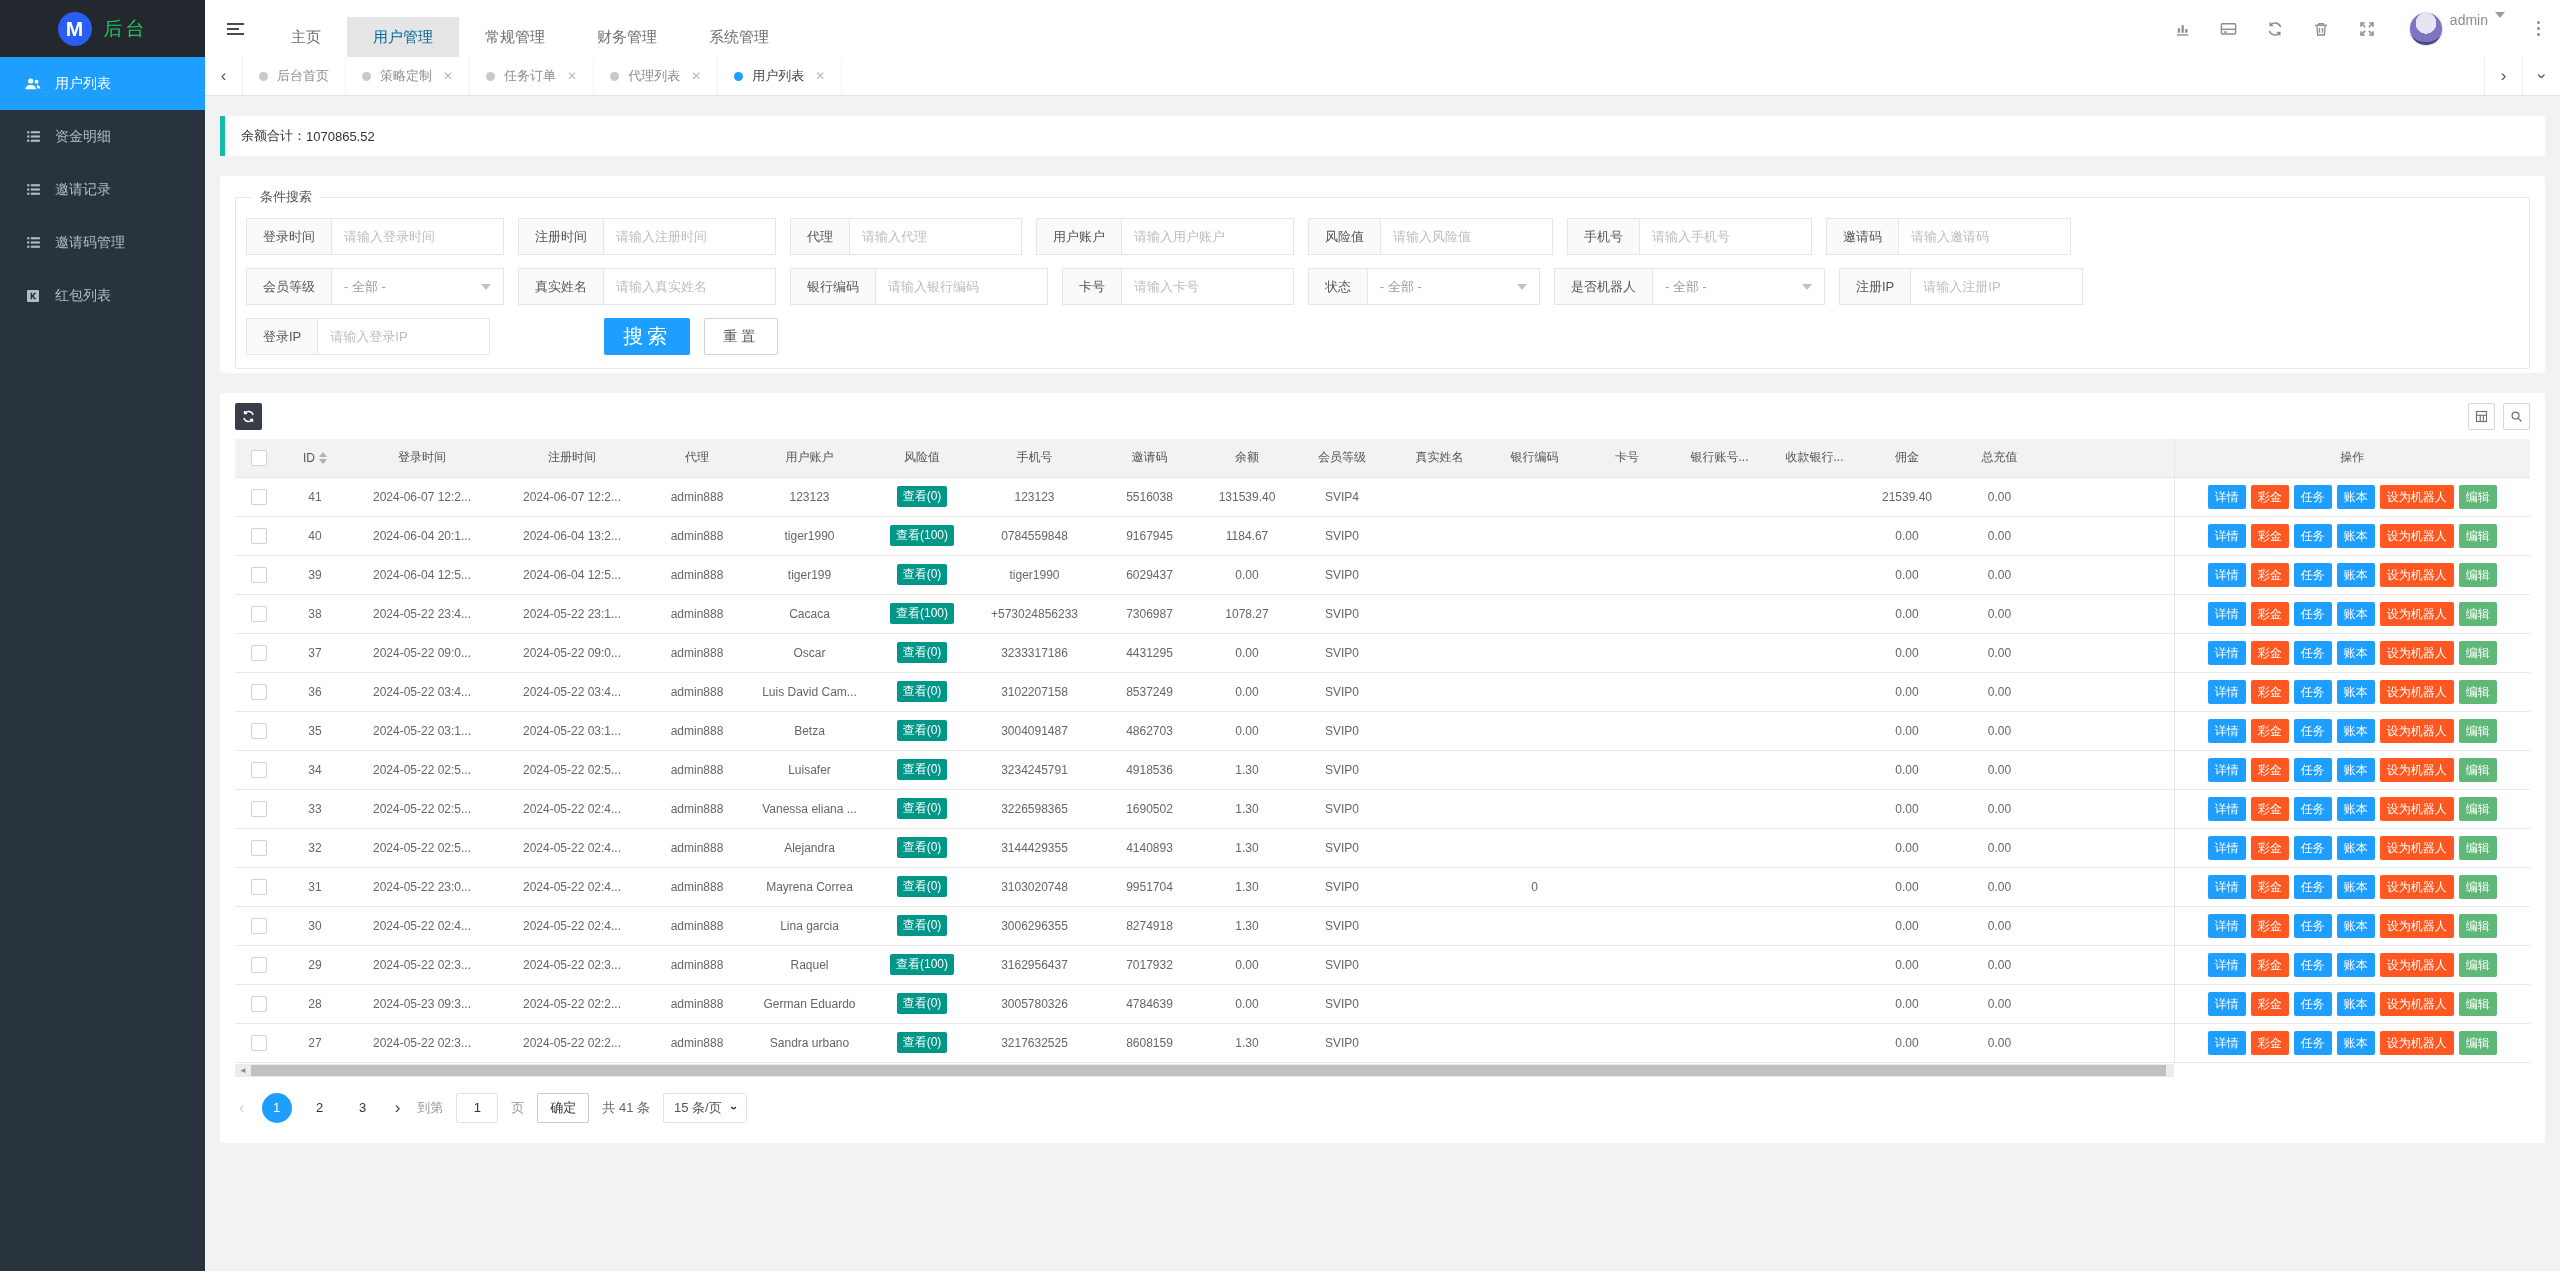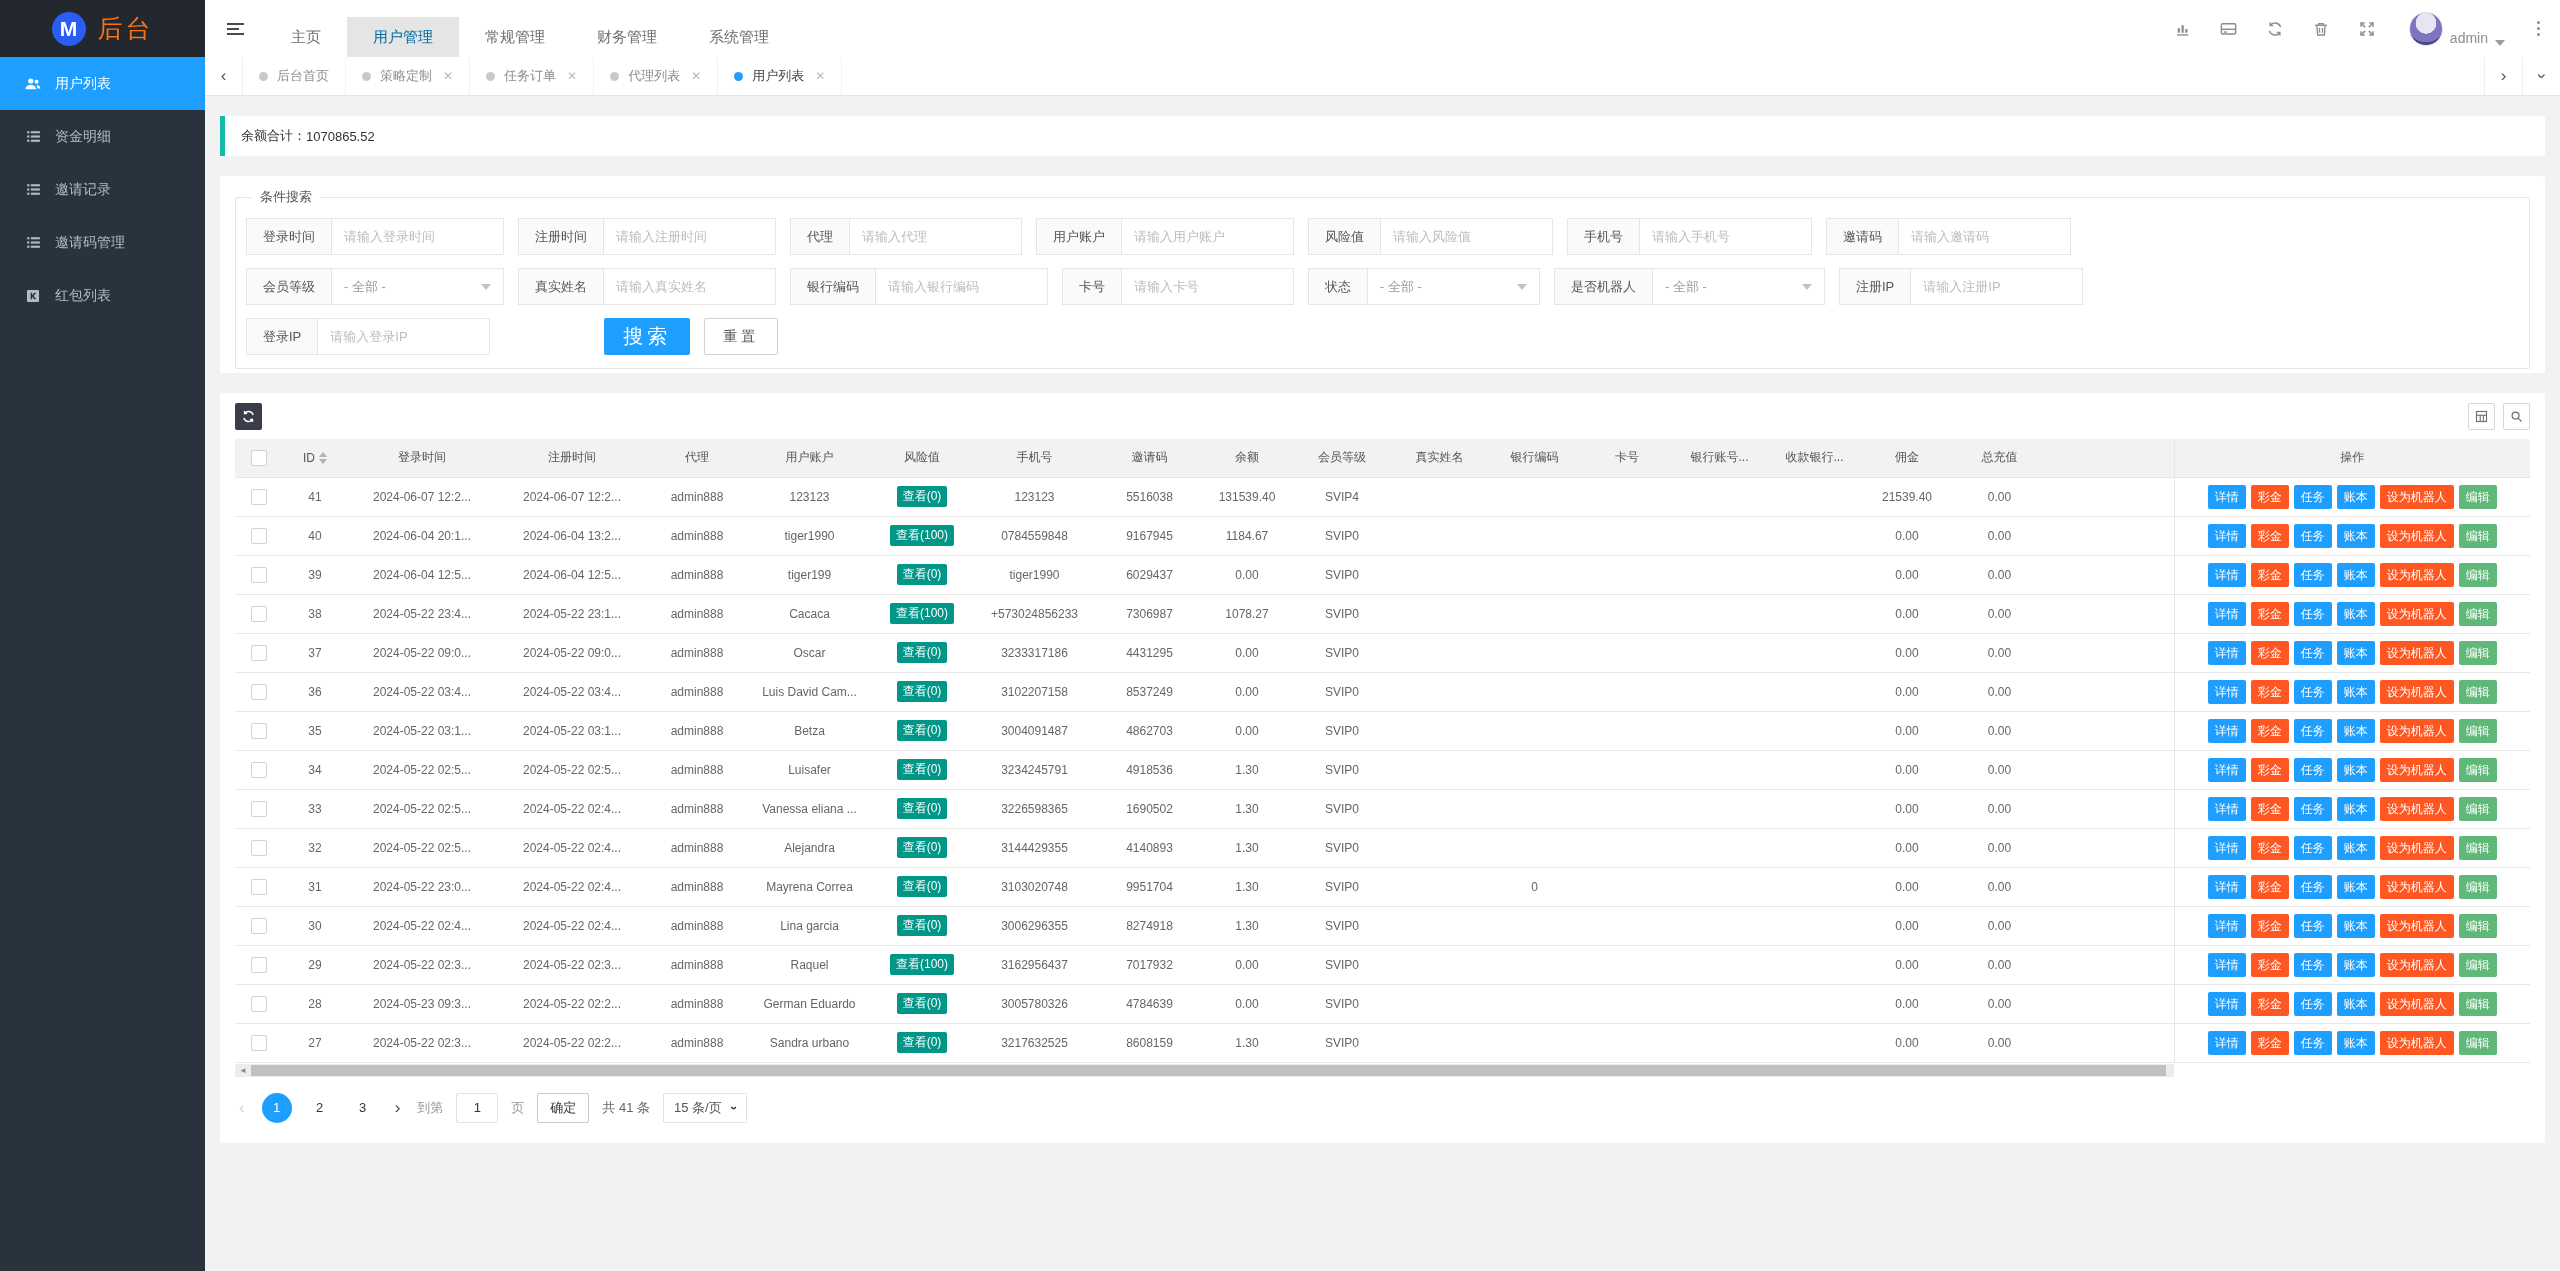--- a/index.html
+++ b/index.html
@@ -3,33 +3,33 @@
 <meta charset="utf-8">
 <style>
   * { margin:0; padding:0; box-sizing:border-box; }
   html,body { width:2560px; height:1271px; overflow:hidden; }
   body { font-family:"Liberation Sans","DejaVu Sans",sans-serif; font-size:13px; background:#f2f2f2; color:#333; position:relative; }
 
   
   .topbar { position:absolute; top:0; left:0; right:0; height:57px; background:#fff; display:flex; align-items:stretch; z-index:30; }
   .logo { width:205px; background:#23272e; display:flex; align-items:center; justify-content:center; gap:12px; cursor:pointer; }
   .logo-badge { width:34px; height:34px; border-radius:50%; background:#2a5df4; color:#fff; font-size:21px; font-weight:bold; display:flex; align-items:center; justify-content:center; }
-  .logo-text { color:#f97316; font-size:25px; letter-spacing:3px;font-family:Liberation Serif, serif; }
+  .logo-text { color:#22c55e; font-size:19px; letter-spacing:3px;font-family:Liberation Serif, serif; }
   .collapse-btn { width:60px; display:flex; align-items:center; justify-content:center; cursor:pointer; }
   .hamburger { display:flex; flex-direction:column; gap:3px; }
   .hamburger i { display:block; width:17px; height:2px; background:#4a4a4a; }
   .hamburger i:nth-child(2){ width:12px; }
   .topmenu { display:flex; align-items:stretch; }
   .nav-item { padding:0 26px; display:flex; align-items:center; color:#6f6f6f; font-size:15px; cursor:pointer;margin-top:17px; }
   .nav-item.active { background:#e5e5e5; color:#0369a1; }
   .topbar-right { margin-left:auto; display:flex; align-items:center; padding-right:14px; gap:26px; color:#8d8d8d; }
   .tb-icon { width:20px; height:20px; display:flex; align-items:center; justify-content:center; cursor:pointer; color:#8d8d8d; }
   .tb-icon svg { display:block; }
   .avatar { width:34px; height:34px; border-radius:50%; background:radial-gradient(circle at 50% 32%, #e8e4f4 0 38%, #7d74c2 39% 70%, #4d4686 71%); border:1px solid #e2e2e2; margin-left:6px; }
-  .admin-wrap { display:flex; align-items:flex-end; gap:7px; cursor:pointer; }
+  .admin-wrap { display:flex; align-items:flex-start; gap:7px; cursor:pointer; }
   .admin-name { font-size:14px; color:#8d8d8d; }
   .caret-down { width:0; height:0; border-left:5px solid transparent; border-right:5px solid transparent; border-top:6px solid #9c9c9c; }
   .kebab { display:flex; flex-direction:column; gap:3px; padding:4px 6px; cursor:pointer; }
   .kebab i { width:3px; height:3px; border-radius:50%; background:#8d8d8d; display:block; }
 
   
   .sidebar { position:absolute; top:57px; left:0; bottom:0; width:205px; background:#28333e; z-index:20; }
   .side-item { height:53px; display:flex; align-items:center; gap:13px; padding-left:24px; color:#b3bcc5; font-size:14px; cursor:pointer; }
   .side-item.active { background:#1e9fff; color:#fff; }
   .side-icon { width:18px; height:18px; display:flex; align-items:center; justify-content:center; }

